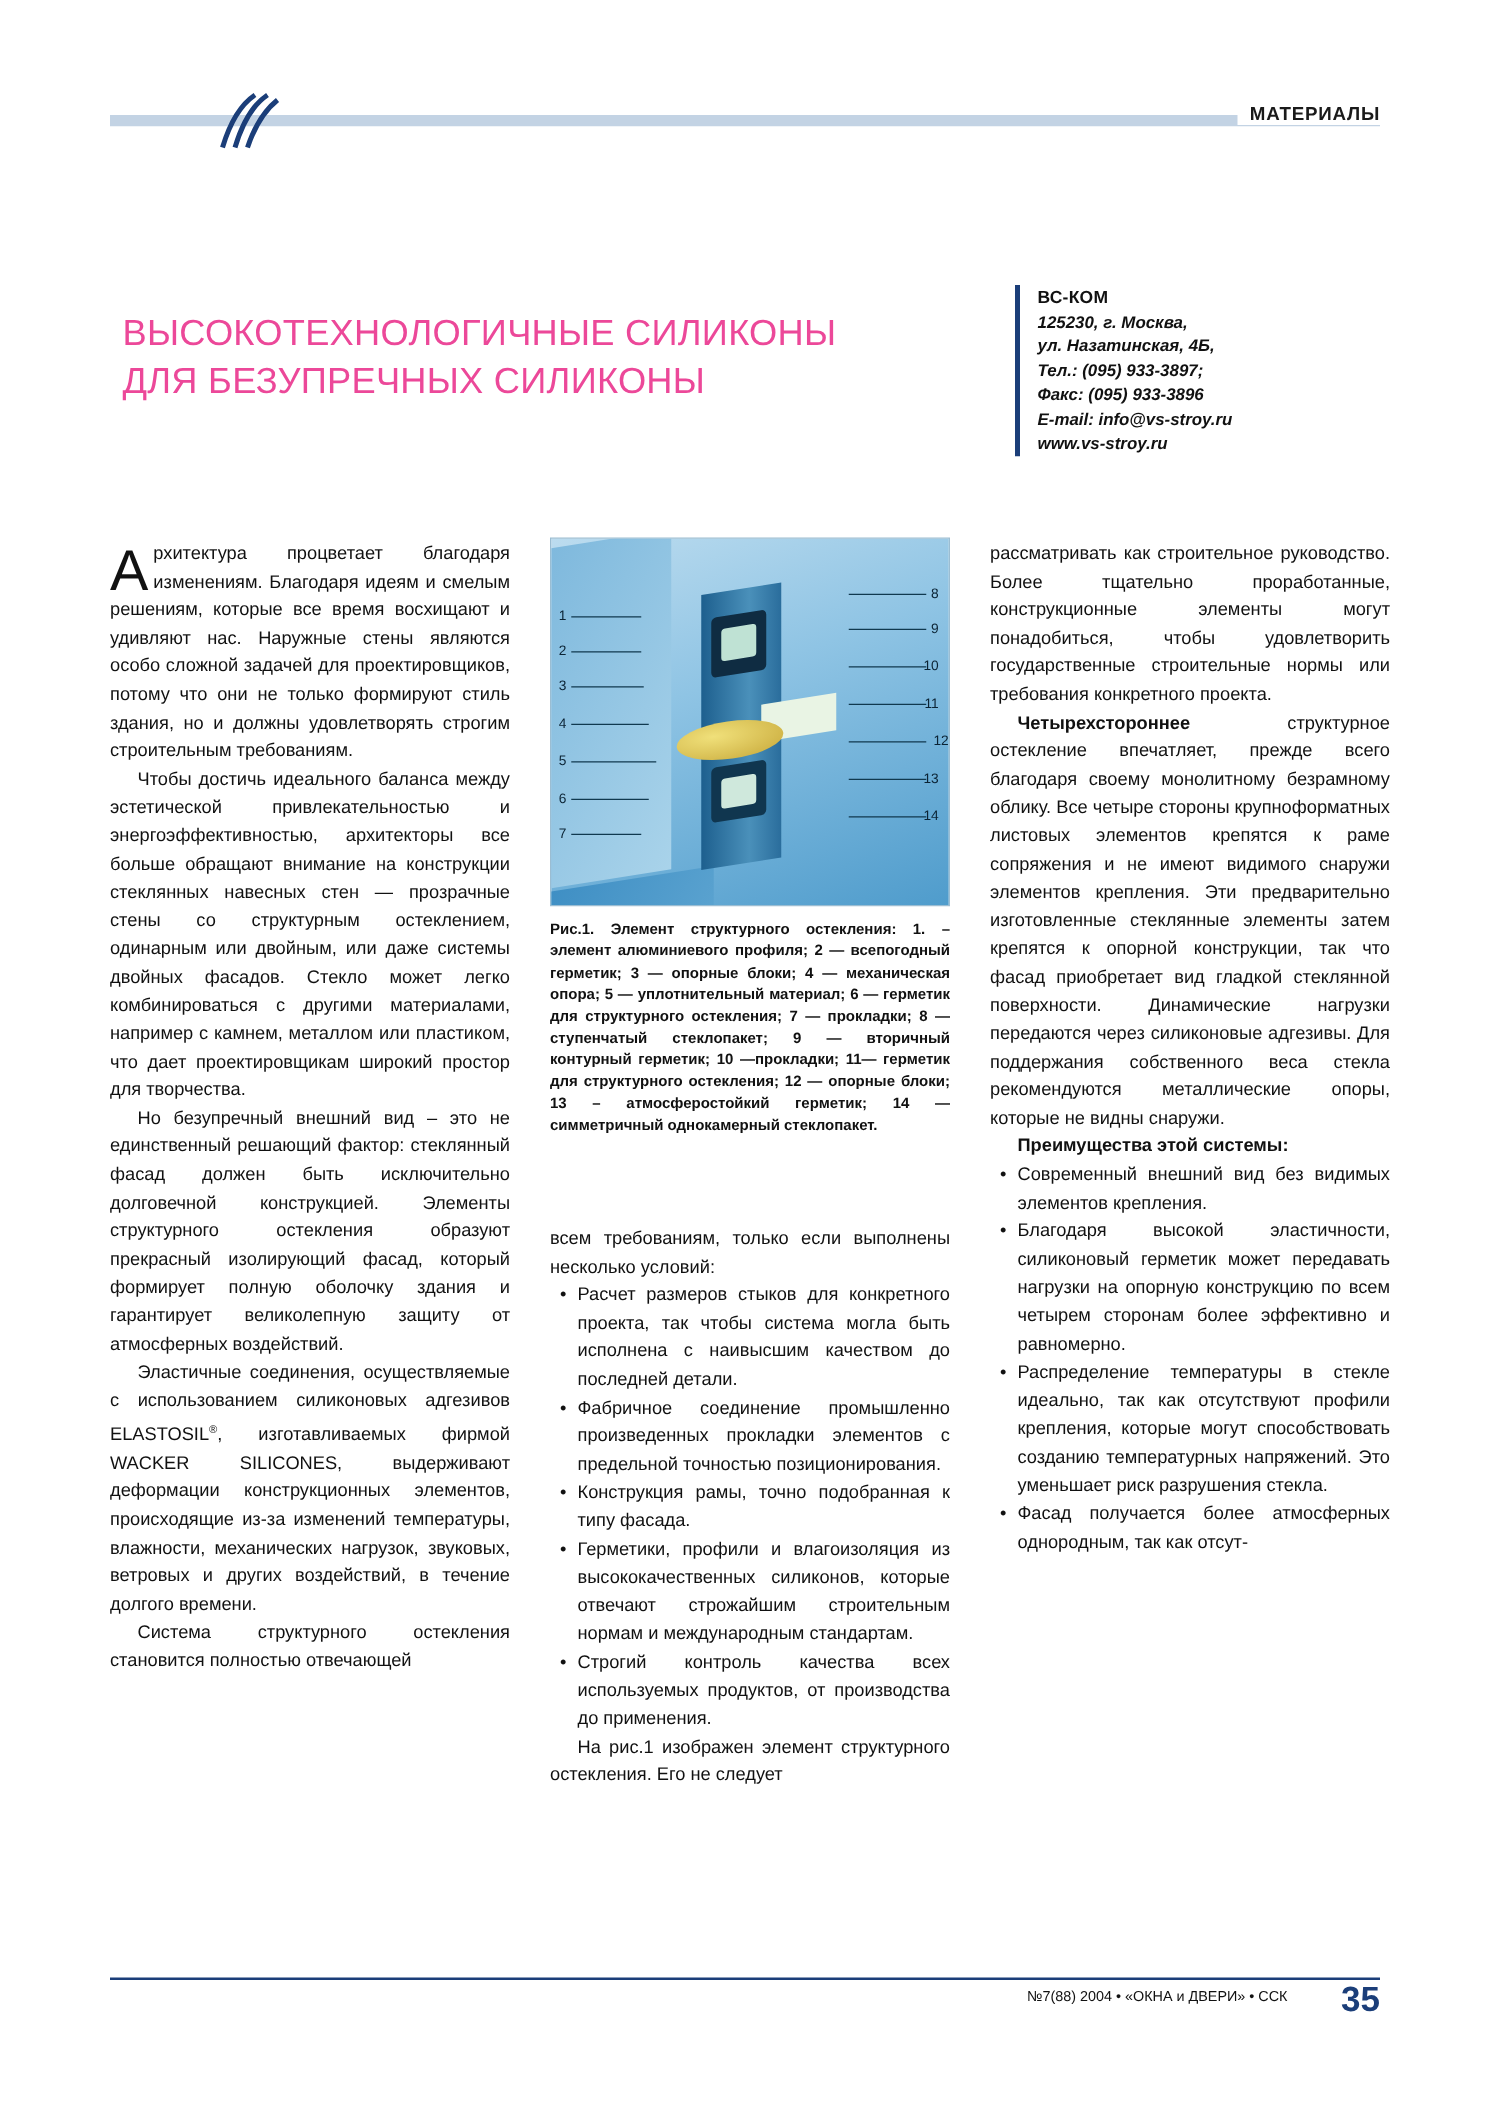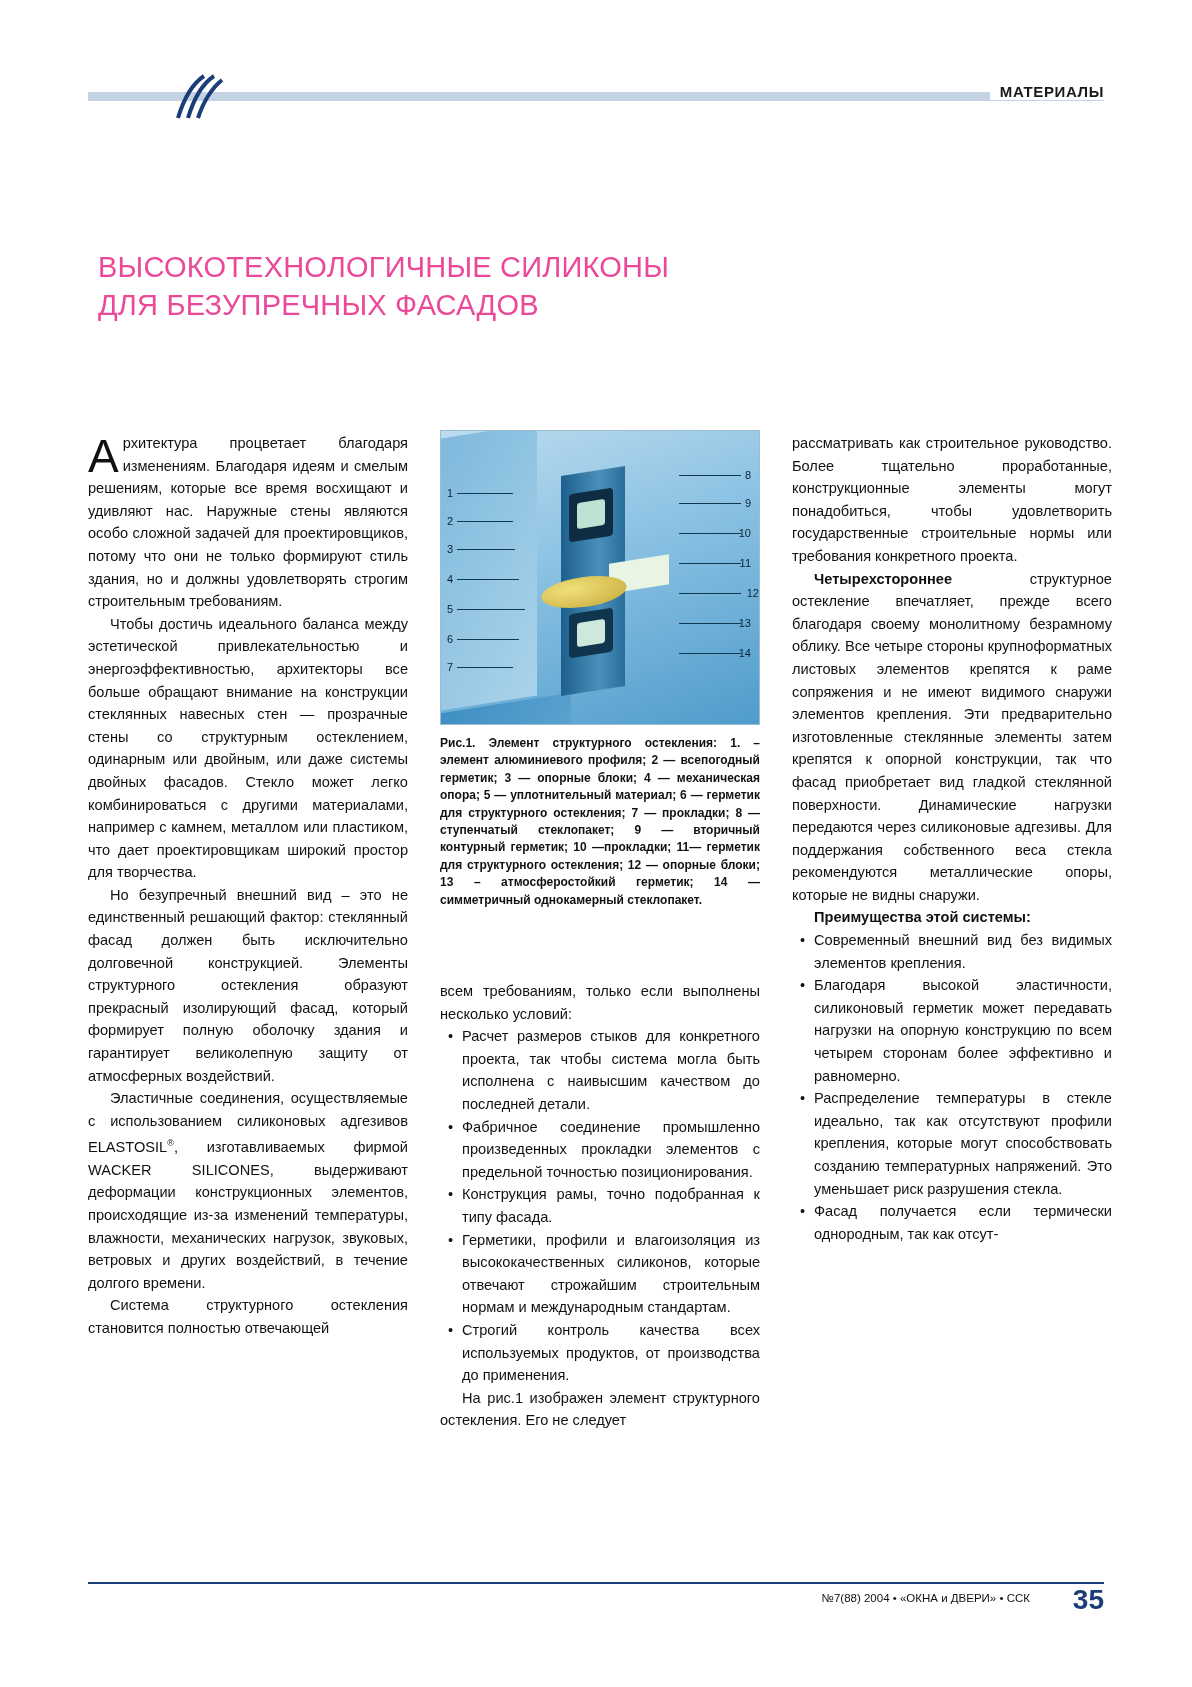--- a/index.html
+++ b/index.html
@@ -283,24 +283,33 @@
           <path d="M28 44 C 34 26, 42 14, 52 6"></path>
         </g>
       </svg>
     </div>
     <div class="header-kicker">МАТЕРИАЛЫ</div>
   </div>
 
   <div class="title-block">
     <h1>
       <span>ВЫСОКОТЕХНОЛОГИЧНЫЕ СИЛИКОНЫ</span>
-      <span class="title-line2">ДЛЯ БЕЗУПРЕЧНЫХ ФАСАДОВ</span>
+      <span class="title-line2">ДЛЯ БЕЗУПРЕЧНЫХ СИЛИКОНЫ</span>
     </h1>
   </div>
 
+  <div class="contact">
+    <span class="company">ВС-КОМ</span>
+    <span class="line">125230, г. Москва,</span>
+    <span class="line">ул. Назатинская, 4Б,</span>
+    <span class="line">Тел.: (095) 933-3897;</span>
+    <span class="line">Факс: (095) 933-3896</span>
+    <span class="line">E-mail: info@vs-stroy.ru</span>
+    <span class="line">www.vs-stroy.ru</span>
+  </div>
 
   <div class="col col-1">
     <p class="noindent">
       <span class="dropcap">А</span><span>рхитектура процветает благодаря изменениям. Благодаря идеям и смелым решениям, которые все время восхищают и удивляют нас. Наружные стены являются особо сложной задачей для проектировщиков, потому что они не только формируют стиль здания, но и должны удовлетворять строгим строительным требованиям.</span>
     </p>
     <p>Чтобы достичь идеального баланса между эстетической привлекательностью и энергоэффективностью, архитекторы все больше обращают внимание на конструкции стеклянных навесных стен — прозрачные стены со структурным остеклением, одинарным или двойным, или даже системы двойных фасадов. Стекло может легко комбинироваться с другими материалами, например с камнем, металлом или пластиком, что дает проектировщикам широкий простор для творчества.</p>
     <p>Но безупречный внешний вид – это не единственный решающий фактор: стеклянный фасад должен быть исключительно долговечной конструкцией. Элементы структурного остекления образуют прекрасный изолирующий фасад, который формирует полную оболочку здания и гарантирует великолепную защиту от атмосферных воздействий.</p>
     <p>
       <span>Эластичные соединения, осуществляемые с использованием силиконовых адгезивов ELASTOSIL</span><sup>®</sup><span>, изготавливаемых фирмой WACKER SILICONES, выдерживают деформации конструкционных элементов, происходящие из-за изменений температуры, влажности, механических нагрузок, звуковых, ветровых и других воздействий, в течение долгого времени.</span>
     </p>
@@ -366,21 +375,21 @@
 
   <div class="col col-3">
     <p class="noindent">рассматривать как строительное руководство. Более тщательно проработанные, конструкционные элементы могут понадобиться, чтобы удовлетворить государственные строительные нормы или требования конкретного проекта.</p>
     <p>
       <span class="bold">Четырехстороннее</span><span> структурное остекление впечатляет, прежде всего благодаря своему монолитному безрамному облику. Все четыре стороны крупноформатных листовых элементов крепятся к раме сопряжения и не имеют видимого снаружи элементов крепления. Эти предварительно изготовленные стеклянные элементы затем крепятся к опорной конструкции, так что фасад приобретает вид гладкой стеклянной поверхности. Динамические нагрузки передаются через силиконовые адгезивы. Для поддержания собственного веса стекла рекомендуются металлические опоры, которые не видны снаружи.</span>
     </p>
     <p class="bold">Преимущества этой системы:</p>
     <p class="bullet">Современный внешний вид без видимых элементов крепления.</p>
     <p class="bullet">Благодаря высокой эластичности, силиконовый герметик может передавать нагрузки на опорную конструкцию по всем четырем сторонам более эффективно и равномерно.</p>
     <p class="bullet">Распределение температуры в стекле идеально, так как отсутствуют профили крепления, которые могут способствовать созданию температурных напряжений. Это уменьшает риск разрушения стекла.</p>
-    <p class="bullet">Фасад получается если термически однородным, так как отсут-</p>
+    <p class="bullet">Фасад получается более атмосферных однородным, так как отсут-</p>
   </div>
 
   <div class="footer">
     <div class="footer-rule"></div>
     <div class="footer-text">№7(88) 2004 • «ОКНА и ДВЕРИ» • ССК</div>
     <div class="page-number">35</div>
   </div>
 
 </div>
 

